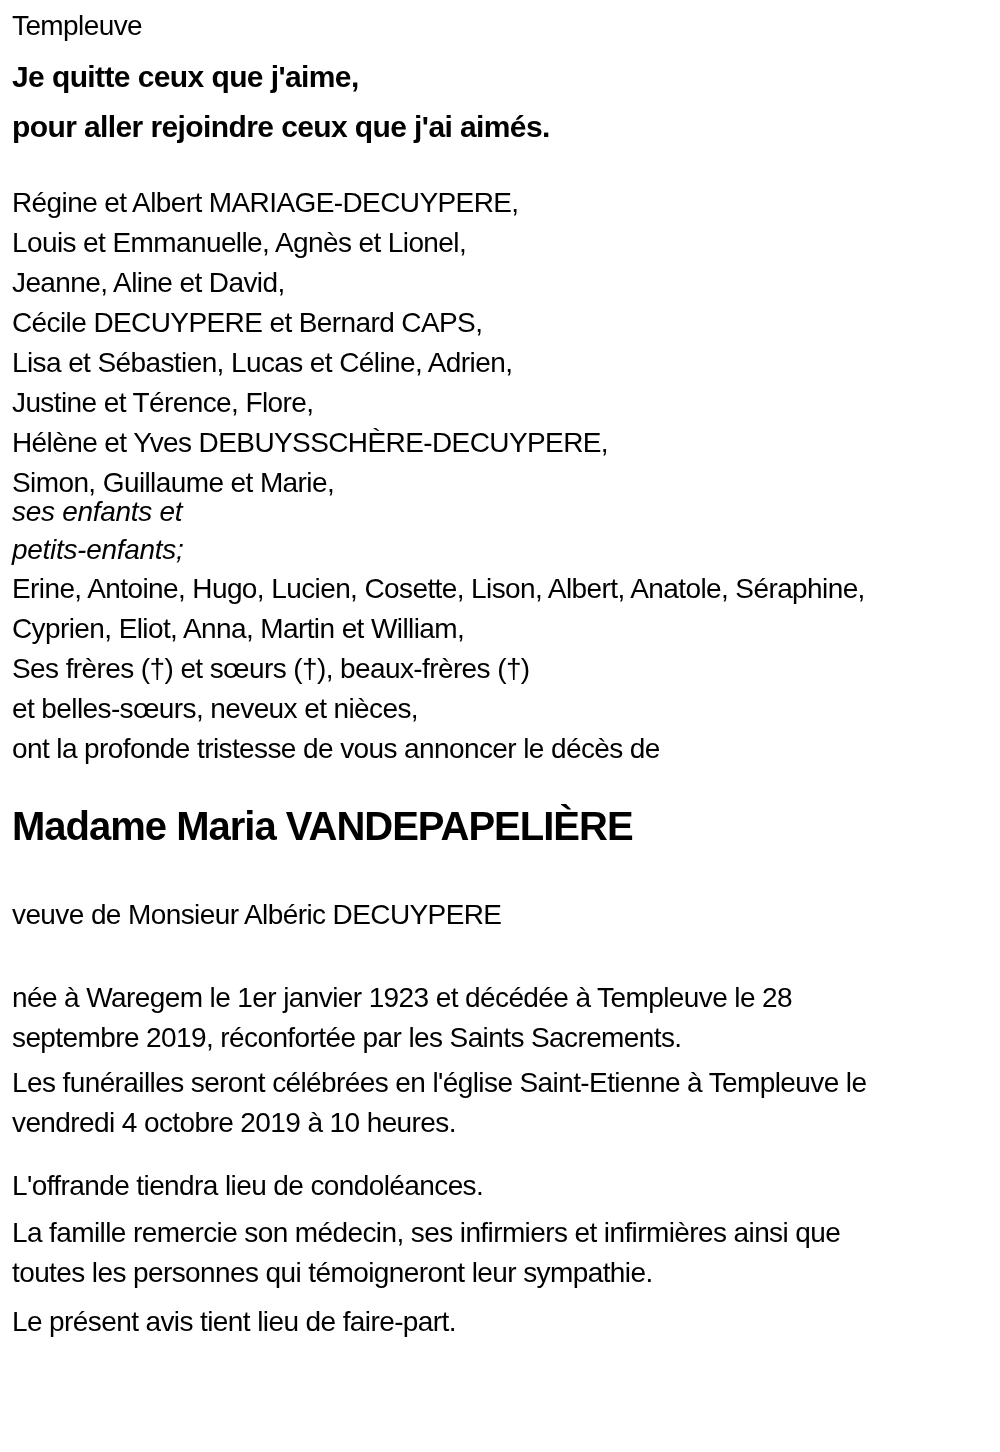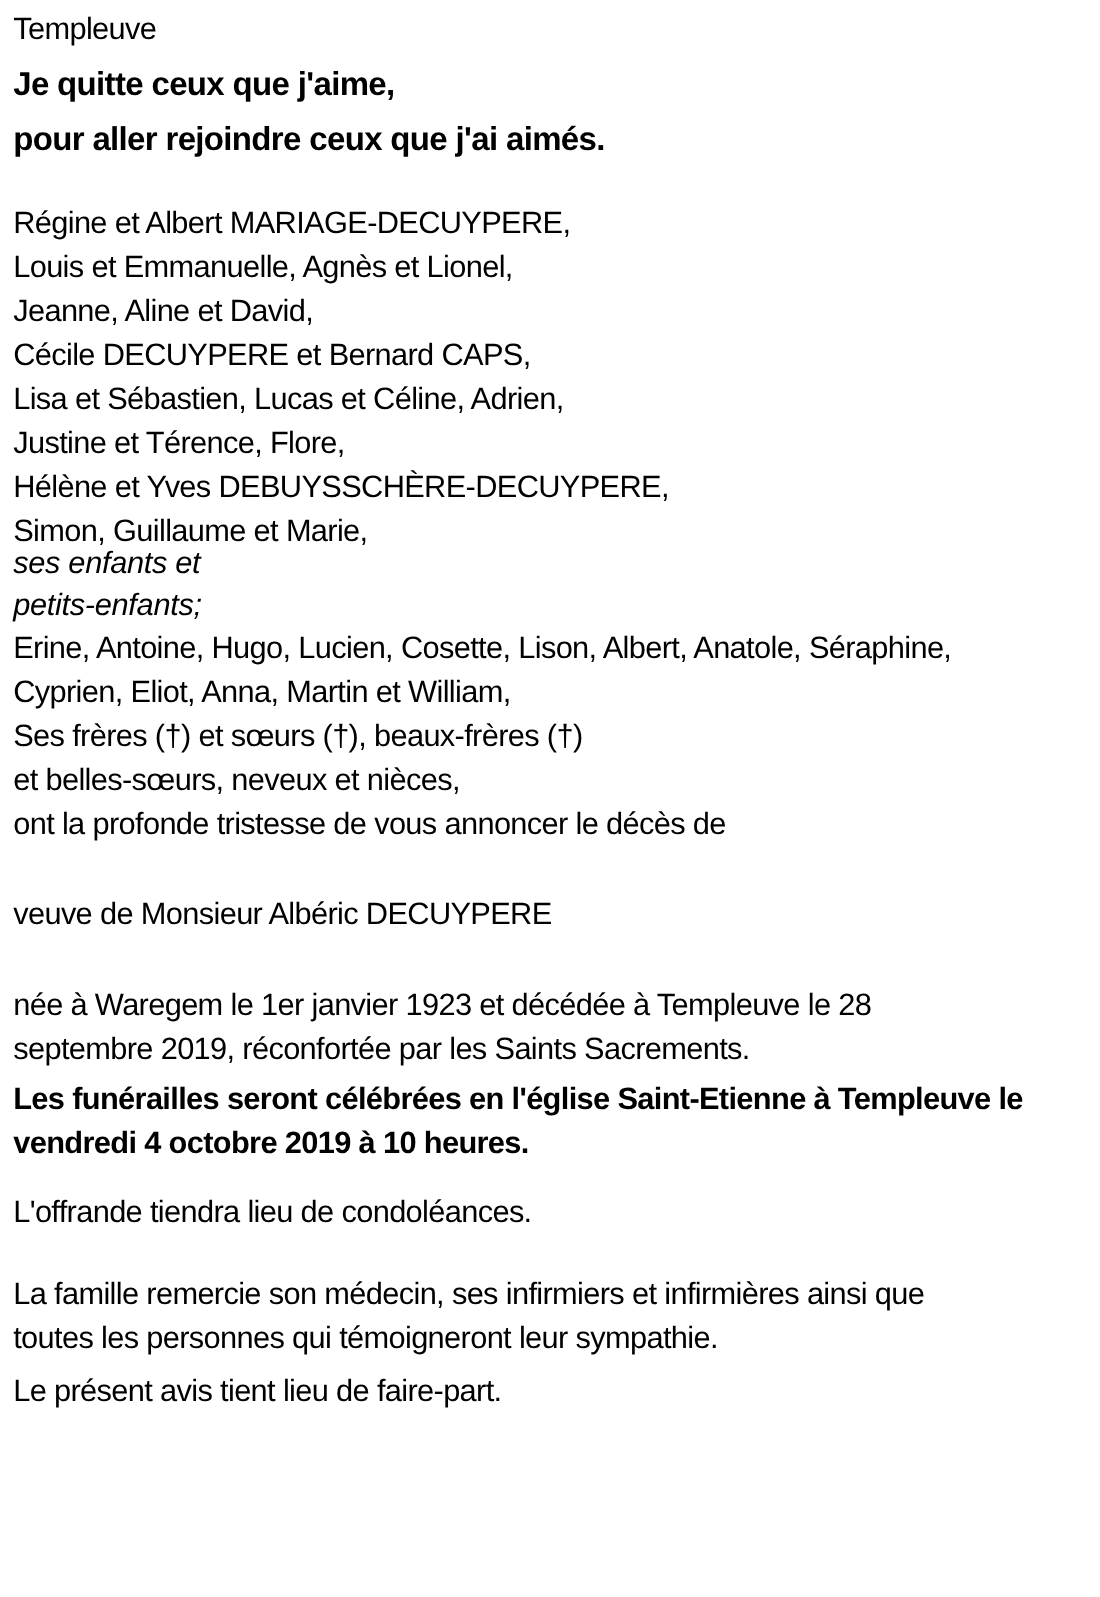--- a/index.html
+++ b/index.html
@@ -48,23 +48,23 @@
     line-height: 54px;
     letter-spacing: -1px;
     margin: 30px 0 0 0;
     white-space: nowrap;
   }
 
   .widow { margin-top: 42px; line-height: 40px; }
 
   .para { line-height: 40px; }
   .p1 { margin-top: 43px; }
-  .p2 { margin-top: 5px; font-weight: bold; }
+  .p2 { margin-top: 5px; }
   .p3 { margin-top: 23px; }
-  .p4 { margin-top: 34px; }
+  .p4 { margin-top: 7px; }
   .p5 { margin-top: 9px; }
 </style>
 </head>
 <body>
 
 <main>
 
   <div class="city line">Templeuve</div>
 
   <div class="motto">
@@ -93,20 +93,21 @@
     <span class="line">Cyprien, Eliot, Anna, Martin et William,</span>
   </div>
 
 
   <div class="siblings">
     <span class="line">Ses frères (†) et sœurs (†), beaux-frères (†)</span>
     <span class="line">et belles-sœurs, neveux et nièces,</span>
     <span class="line">ont la profonde tristesse de vous annoncer le décès de</span>
   </div>
 
+  <h1 class="deceased">Madame Maria VANDEPAPELIÈRE</h1>
 
   <div class="widow line">veuve de Monsieur Albéric DECUYPERE</div>
 
   <div class="para p1">
     <span class="line">née à Waregem le 1er janvier 1923 et décédée à Templeuve le 28</span>
     <span class="line">septembre 2019, réconfortée par les Saints Sacrements.</span>
   </div>
 
   <div class="para p2">
     <span class="line">Les funérailles seront célébrées en l'église Saint-Etienne à Templeuve le</span>

